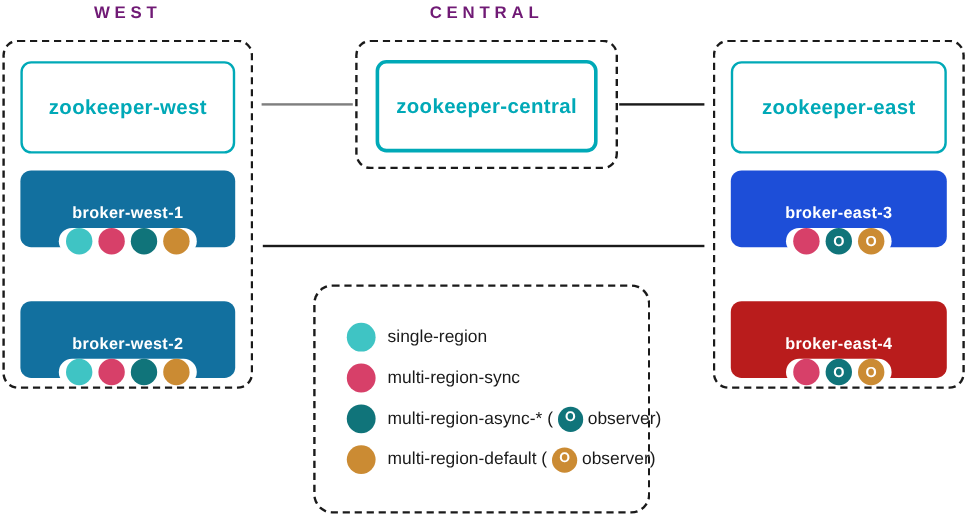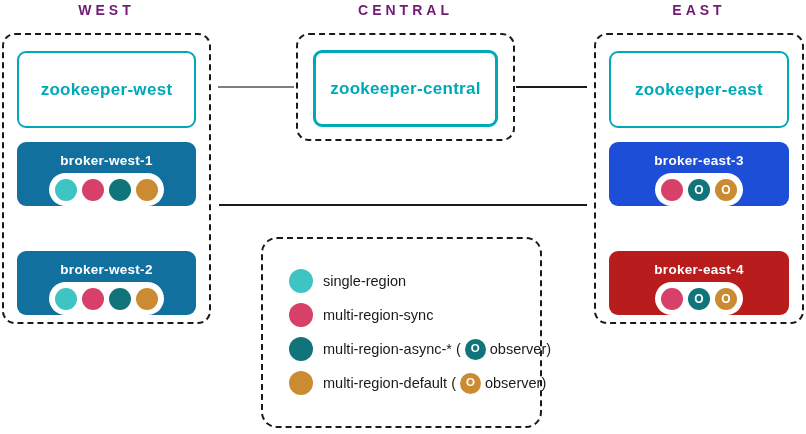--- a/index.html
+++ b/index.html
@@ -18,21 +18,21 @@
   .region-box.east    { left:594px; top:33px; width:210px; height:291px; }
 
   .zk-box { position:absolute; left:13px; right:13px; top:16px; height:77px;
             border:2px solid var(--teal); border-radius:9px; background:#fff;
             display:flex; align-items:center; justify-content:center; }
   .region-box.central .zk-box { border-width:3px; top:15px; left:15px; right:15px; }
   .zk-label { color:var(--teal); font-weight:bold; font-size:17px; letter-spacing:0.3px; }
 
   .broker-box { position:absolute; left:13px; right:13px; height:64px; border-radius:9px;
                 display:flex; flex-direction:column; align-items:center;
-                padding-top:11px; gap:5px; }
+                padding-top:28px; gap:5px; }
   .broker-box.b0 { top:107px; }
   .broker-box.b1 { top:199px;margin-top:17px; }
   .broker-label { color:#ffffff; font-weight:bold; font-size:13.5px; letter-spacing:0.3px; }
 
   .pill { background:#ffffff; border-radius:17px; height:34px; display:flex;
           align-items:center; gap:5px; padding:0 6px; }
   .dot { width:22px; height:22px; border-radius:50%; flex:0 0 auto;
          display:flex; align-items:center; justify-content:center;
          color:#ffffff; font-weight:bold; font-size:12px; line-height:1; }
 
@@ -107,21 +107,20 @@
           <span class="dot" style="background: rgb(203, 139, 51);"></span>
         </div>
       </div>
     </div>
     <div class="region-title central">CENTRAL</div>
     <div class="region-box central">
       <div class="zk-box">
         <span class="zk-label">zookeeper-central</span>
       </div>
     </div>
-    <div class="region-title east">EAST</div>
     <div class="region-box east">
       <div class="zk-box">
         <span class="zk-label">zookeeper-east</span>
       </div>
       <div class="broker-box b0" style="background: #1d4ed8;">
         <div class="broker-label">broker-east-3</div>
         <div class="pill">
           <span class="dot" style="background: rgb(215, 64, 105);"></span>
           <span class="dot" style="background: rgb(16, 116, 122);">O</span>
           <span class="dot" style="background: rgb(203, 139, 51);">O</span>

